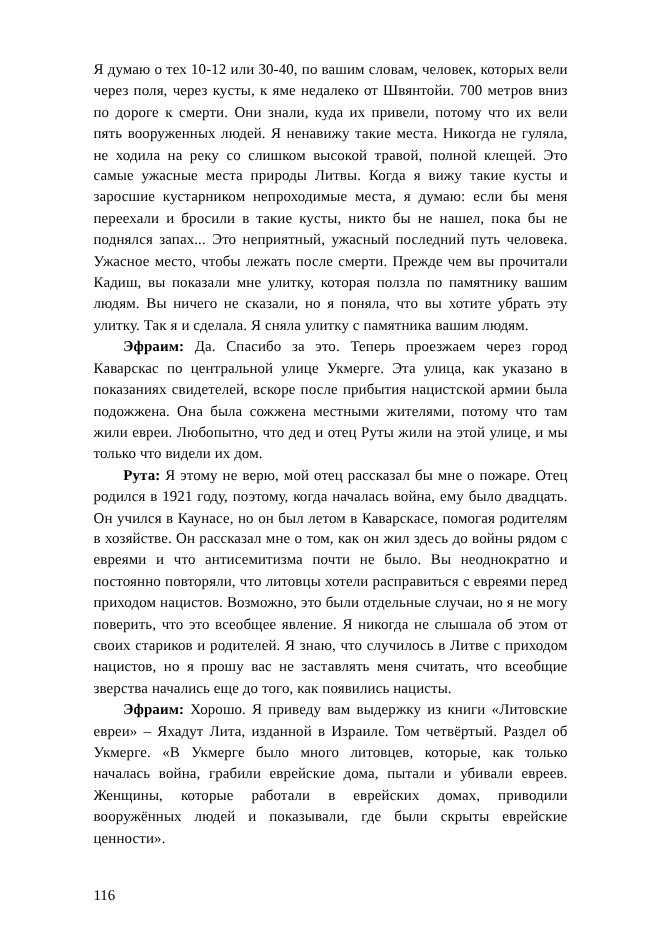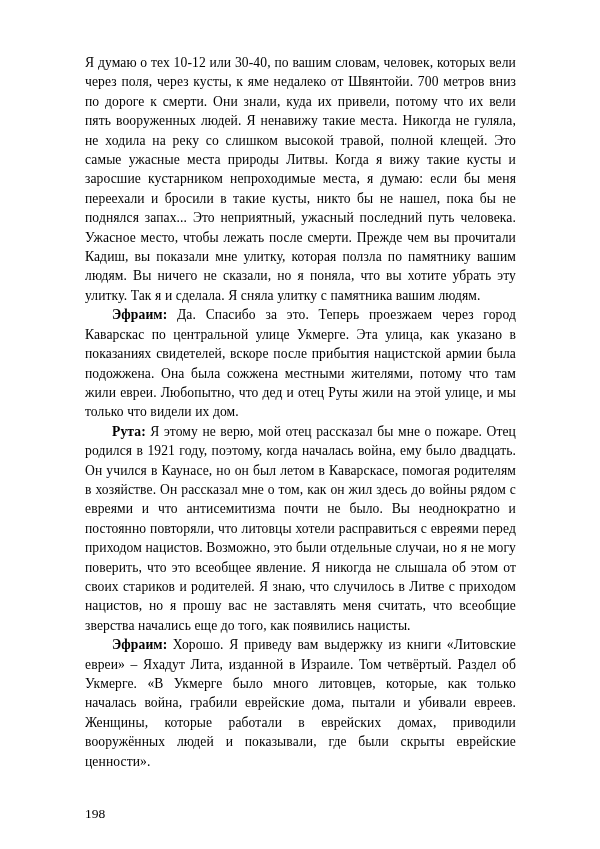--- a/index.html
+++ b/index.html
@@ -44,14 +44,14 @@
 </head>
 <body>
 
 <div class="page">
   <div class="text-block">
       <p class="para"><span class="seg-normal">Я думаю о тех 10-12 или 30-40, по вашим словам, человек, которых вели через поля, через кусты, к яме недалеко от Швянтойи. 700 метров вниз по дороге к смерти. Они знали, куда их привели, потому что их вели пять вооруженных людей. Я ненавижу такие места. Никогда не гуляла, не ходила на реку со слишком высокой травой, полной клещей. Это самые ужасные места природы Литвы. Когда я вижу такие кусты и заросшие кустарником непроходимые места, я думаю: если бы меня переехали и бросили в такие кусты, никто бы не нашел, пока бы не поднялся запах... Это неприятный, ужасный последний путь человека. Ужасное место, чтобы лежать после смерти. Прежде чем вы прочитали Кадиш, вы показали мне улитку, которая ползла по памятнику вашим людям. Вы ничего не сказали, но я поняла, что вы хотите убрать эту улитку. Так я и сделала. Я сняла улитку с памятника вашим людям.</span></p>
       <p class="para indent"><span class="seg-bold">Эфраим:</span><span class="seg-normal"> Да. Спасибо за это. Теперь проезжаем через город Каварскас по центральной улице Укмерге. Эта улица, как указано в показаниях свидетелей, вскоре после прибытия нацистской армии была подожжена. Она была сожжена местными жителями, потому что там жили евреи. Любопытно, что дед и отец Руты жили на этой улице, и мы только что видели их дом.</span></p>
       <p class="para indent"><span class="seg-bold">Рута:</span><span class="seg-normal"> Я этому не верю, мой отец рассказал бы мне о пожаре. Отец родился в 1921 году, поэтому, когда началась война, ему было двадцать. Он учился в Каунасе, но он был летом в Каварскасе, помогая родителям в хозяйстве. Он рассказал мне о том, как он жил здесь до войны рядом с евреями и что антисемитизма почти не было. Вы неоднократно и постоянно повторяли, что литовцы хотели расправиться с евреями перед приходом нацистов. Возможно, это были отдельные случаи, но я не могу поверить, что это всеобщее явление. Я никогда не слышала об этом от своих стариков и родителей. Я знаю, что случилось в Литве с приходом нацистов, но я прошу вас не заставлять меня считать, что всеобщие зверства начались еще до того, как появились нацисты.</span></p>
       <p class="para indent"><span class="seg-bold">Эфраим:</span><span class="seg-normal"> Хорошо. Я приведу вам выдержку из книги «Литовские евреи» – </span><span class="seg-italic">Яхадут Лита</span><span class="seg-normal">, изданной в Израиле. Том четвёртый. Раздел об Укмерге. «В Укмерге было много литовцев, которые, как только началась война, грабили еврейские дома, пытали и убивали евреев. Женщины, которые работали в еврейских домах, приводили вооружённых людей и показывали, где были скрыты еврейские ценности».</span></p>
     </div>
-  <div class="page-number">198</div>
+  <div class="page-number">116</div>
 </div>
 
 </body></html>

